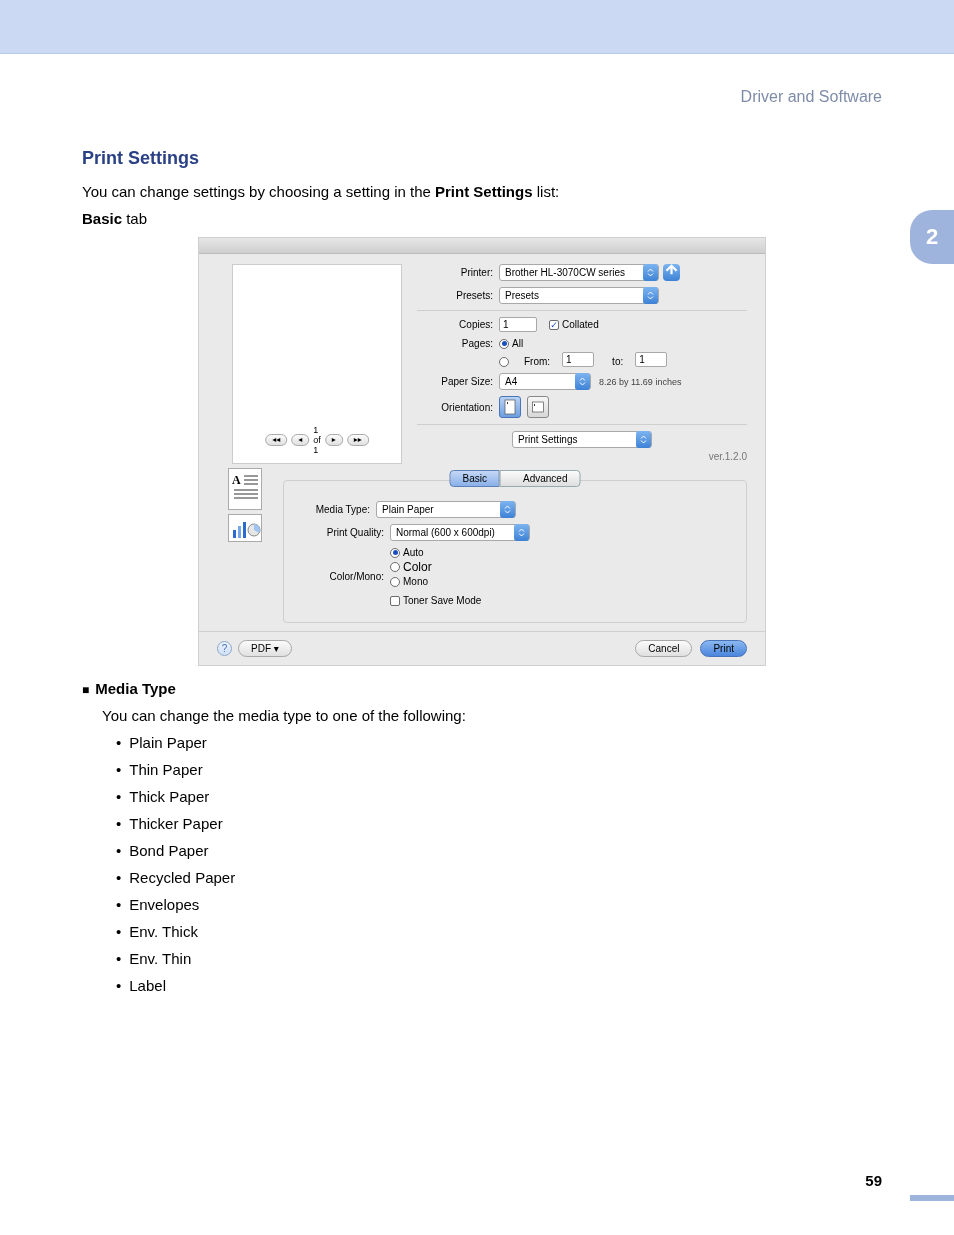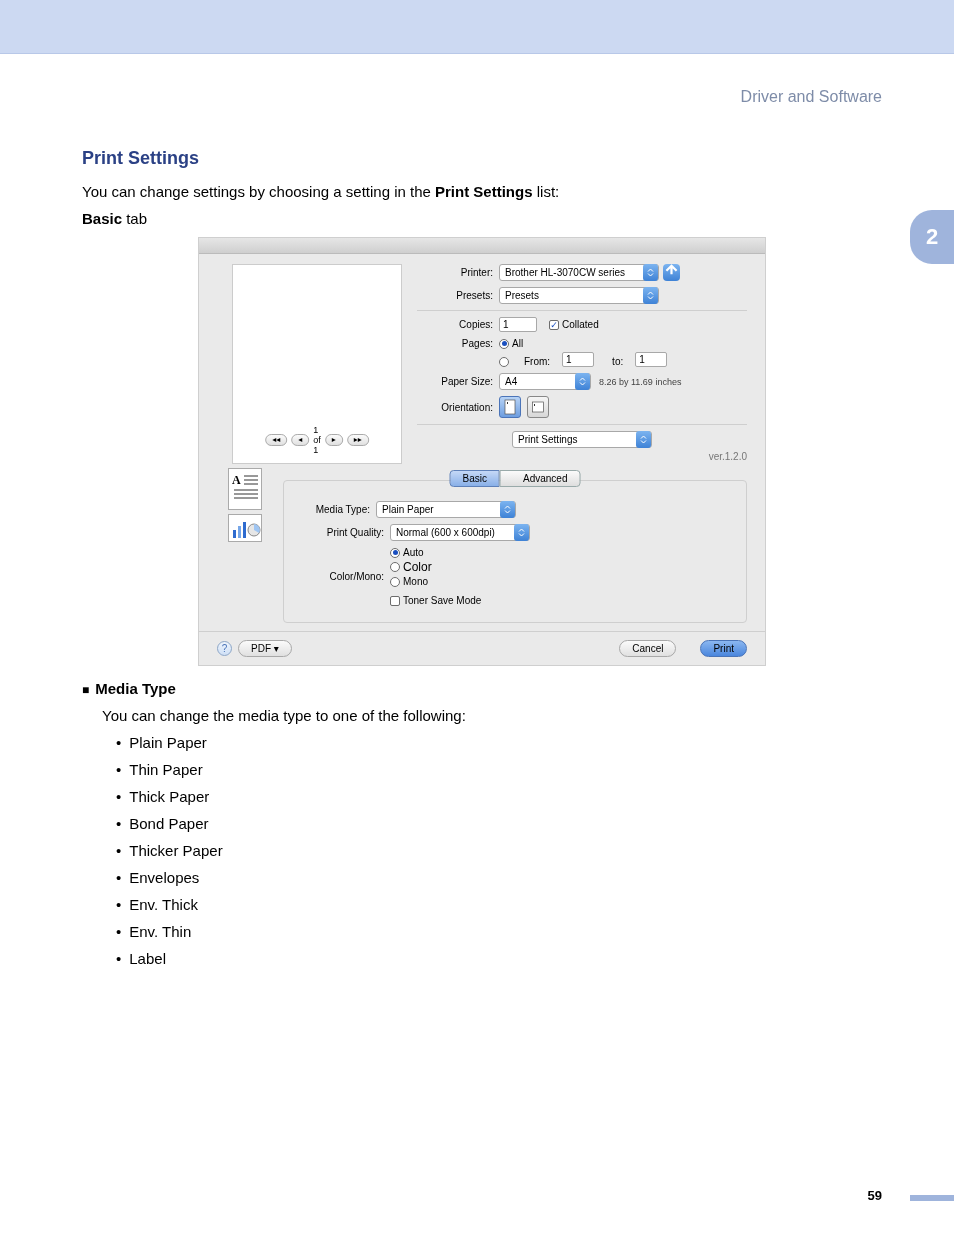--- a/index.html
+++ b/index.html
@@ -272,37 +272,38 @@
         </div>
       </div>
 
     </div>
 
     <div class="btmrow">
       <div style="display:flex;gap:6px;align-items:center">
         <span class="helpico">?</span>
         <button class="btn">PDF ▾</button>
       </div>
-      <div style="display:flex;gap:24px">
+      <div style="display:flex;gap:8px">
         <button class="btn">Cancel</button>
         <button class="btn primary">Print</button>
       </div>
     </div>
   </div>
 
   <h2 class="sub"><span class="sqbul">■</span><span>Media Type</span></h2>
   <p class="bodytext" style="margin-left:20px">You can change the media type to one of the following:</p>
   <ul class="doclist">
     <li>Plain Paper</li>
     <li>Thin Paper</li>
     <li>Thick Paper</li>
+    <li>Thicker Paper</li>
     <li>Bond Paper</li>
-    <li>Thicker Paper</li>
+    <li>Recycled Paper</li>
     <li>Envelopes</li>
     <li>Env. Thick</li>
     <li>Env. Thin</li>
     <li>Label</li>
   </ul>
 
 </div>
 
-<div style="position:absolute;right:72px;bottom:32px;font-size:13px;font-weight:bold">59</div>
+<div style="position:absolute;right:72px;bottom:46px;font-size:15px;font-weight:bold">59</div>
 <div class="footbar"></div>
 
 </body></html>

